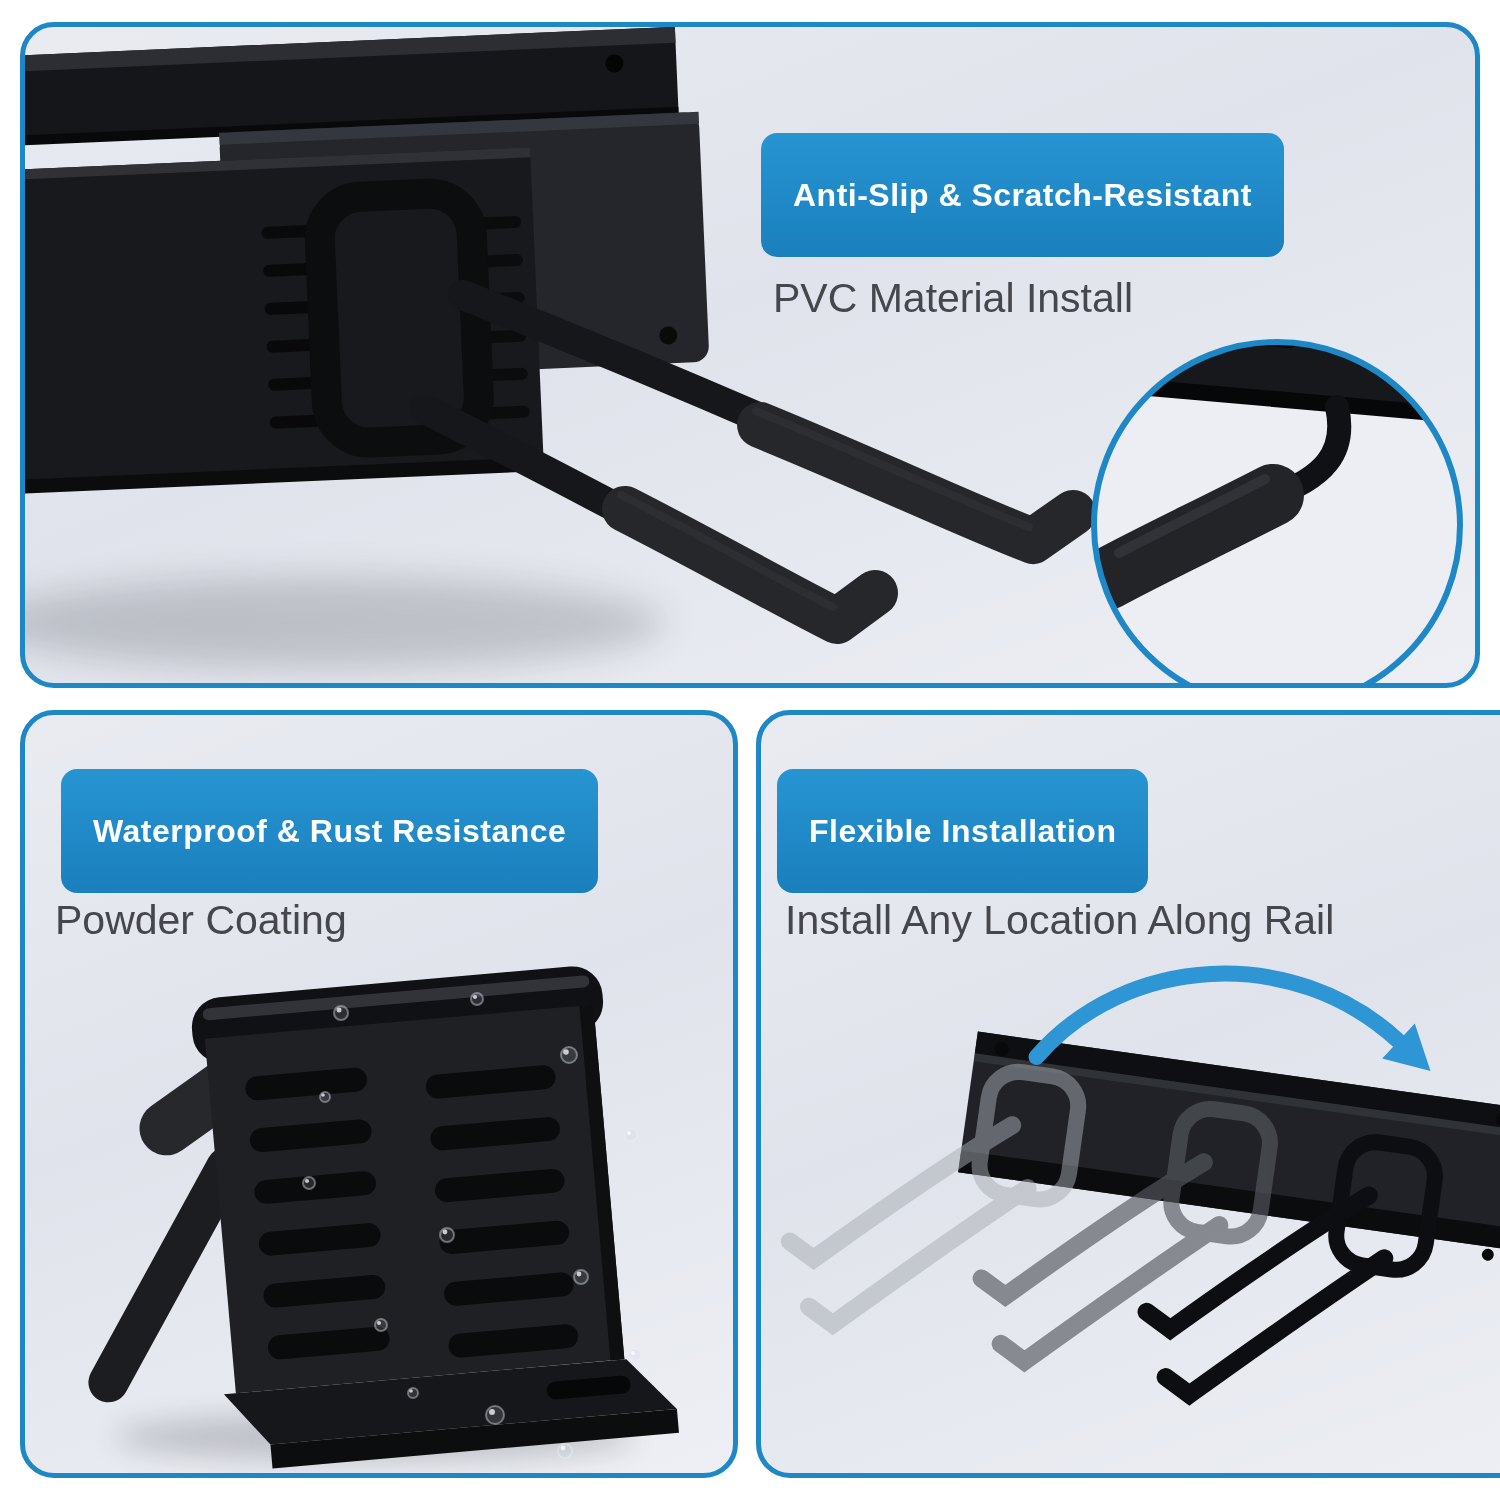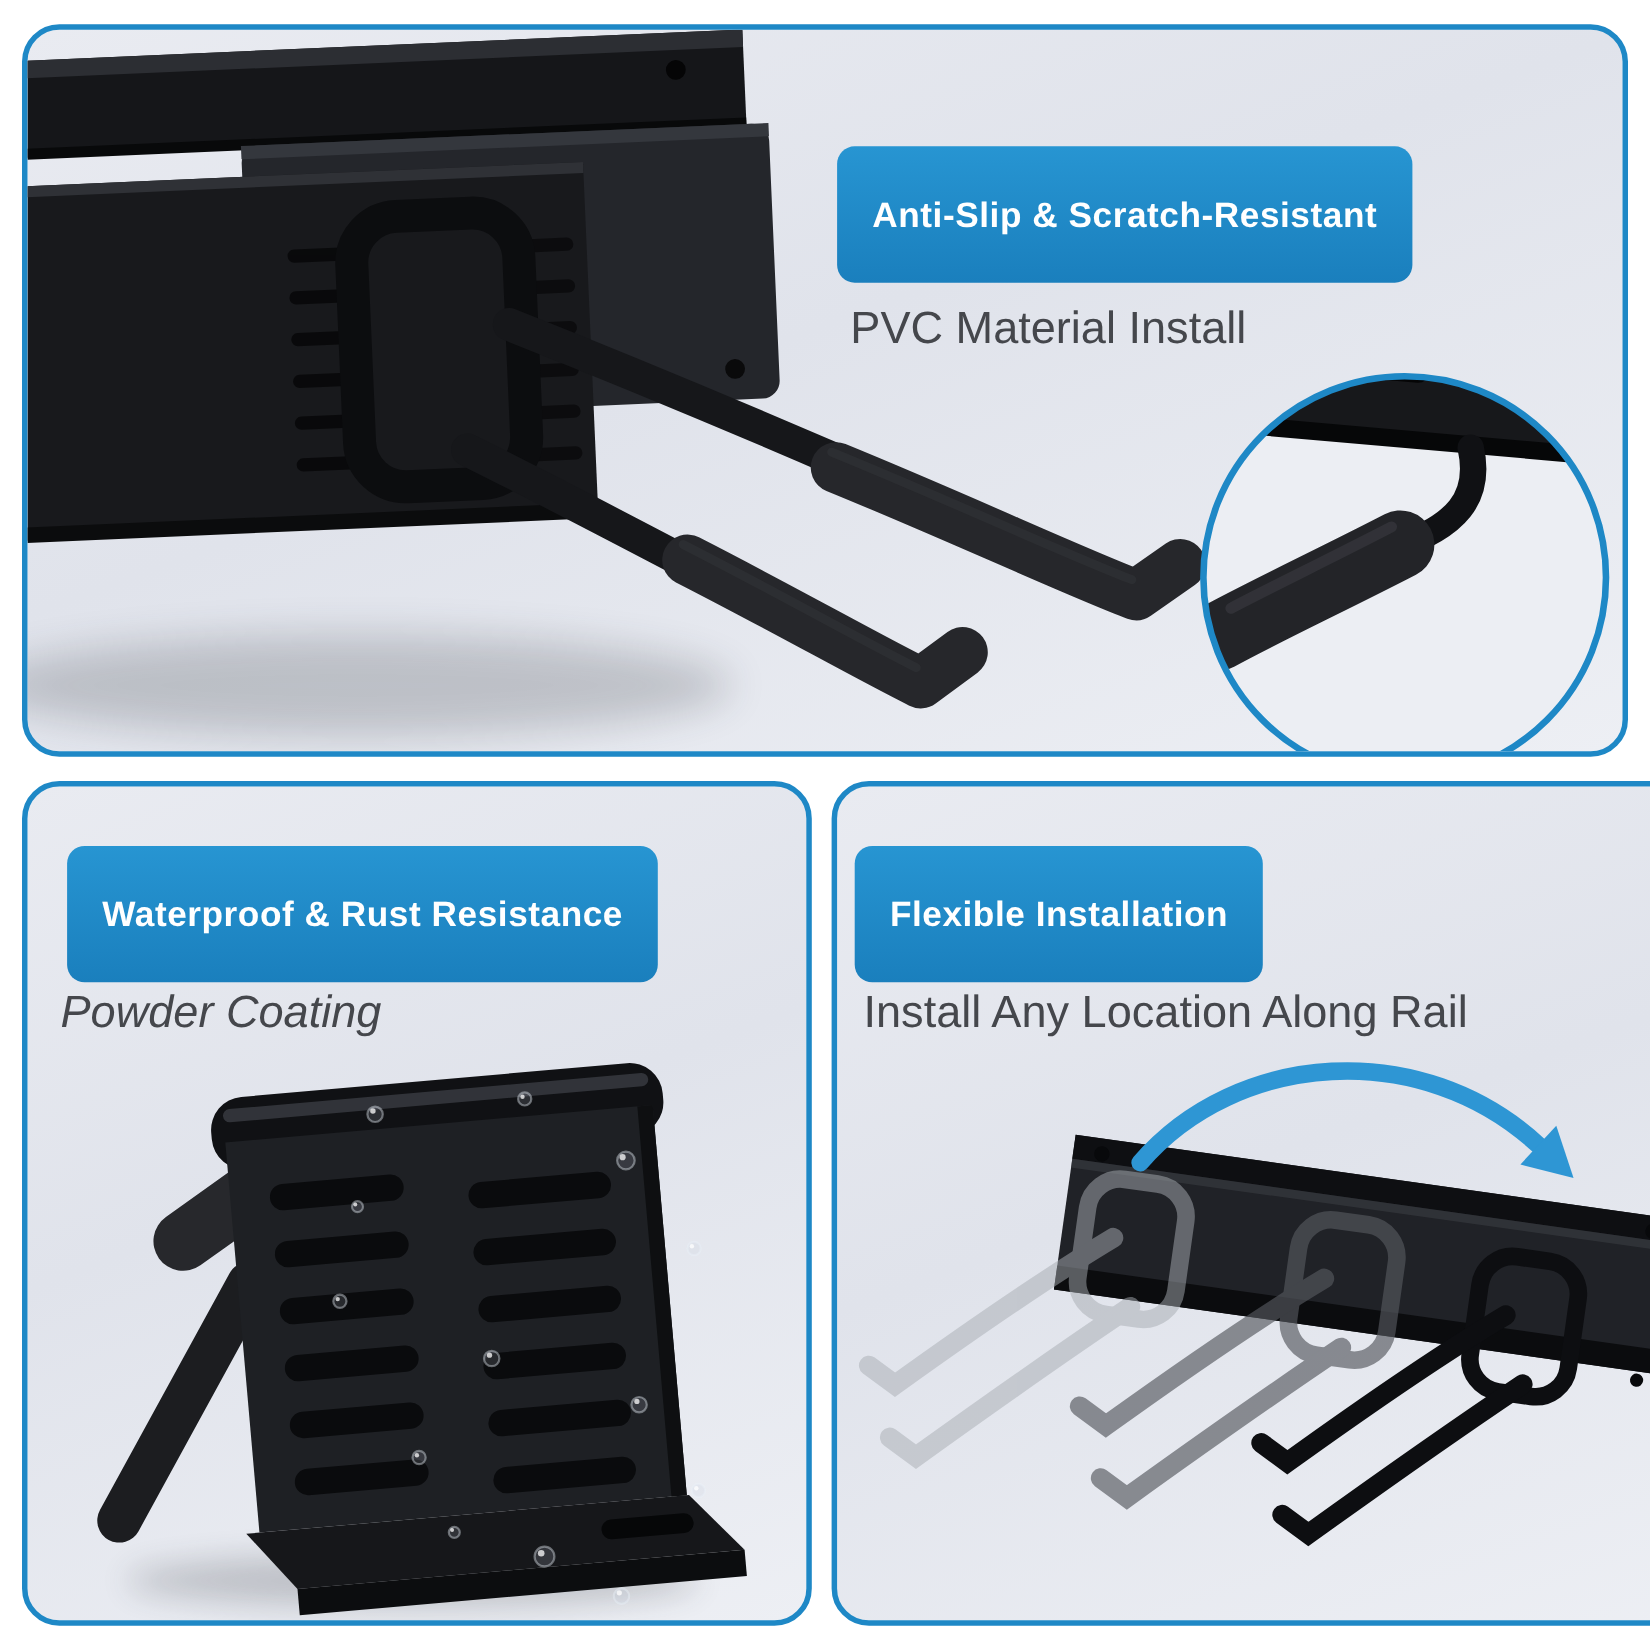--- a/index.html
+++ b/index.html
@@ -22,21 +22,21 @@
     color:#ffffff;font-weight:bold;font-size:32px;line-height:1;
     padding:46px 32px;border-radius:16px;letter-spacing:0.5px;
   }
   .badge-top{left:736px;top:106px;}
   .badge-bl{left:16px;top:54px;margin-left:20px;}
   .badge-br{left:16px;top:54px;}
   .subtitle{
     position:absolute;color:#45474c;font-size:41px;line-height:1.15;white-space:nowrap;
   }
   .subtitle-top{left:748px;top:248px;}
-  .subtitle-bl{left:30px;top:182px;font-style:italic;}
+  .subtitle-bl{left:30px;top:182px;}
   .subtitle-br{left:24px;top:182px;text-align:center;}
 </style>
 </head>
 <body>
 
 <div class="canvas">
 
   <section class="panel panel-top">
 
     <svg class="illus" viewBox="0 0 1450 656" aria-hidden="true">

